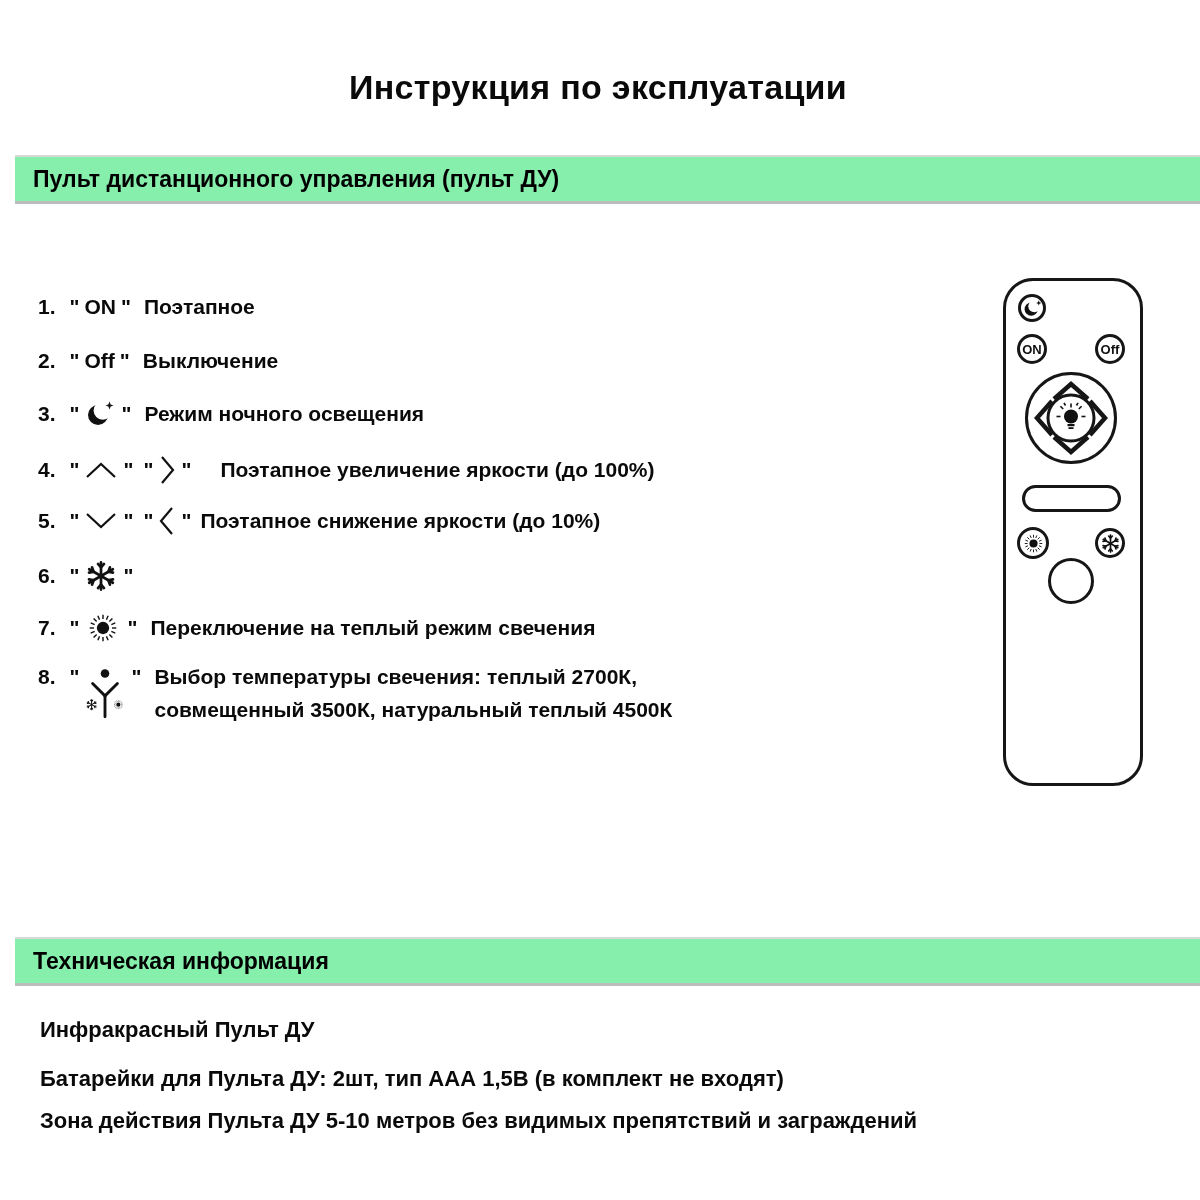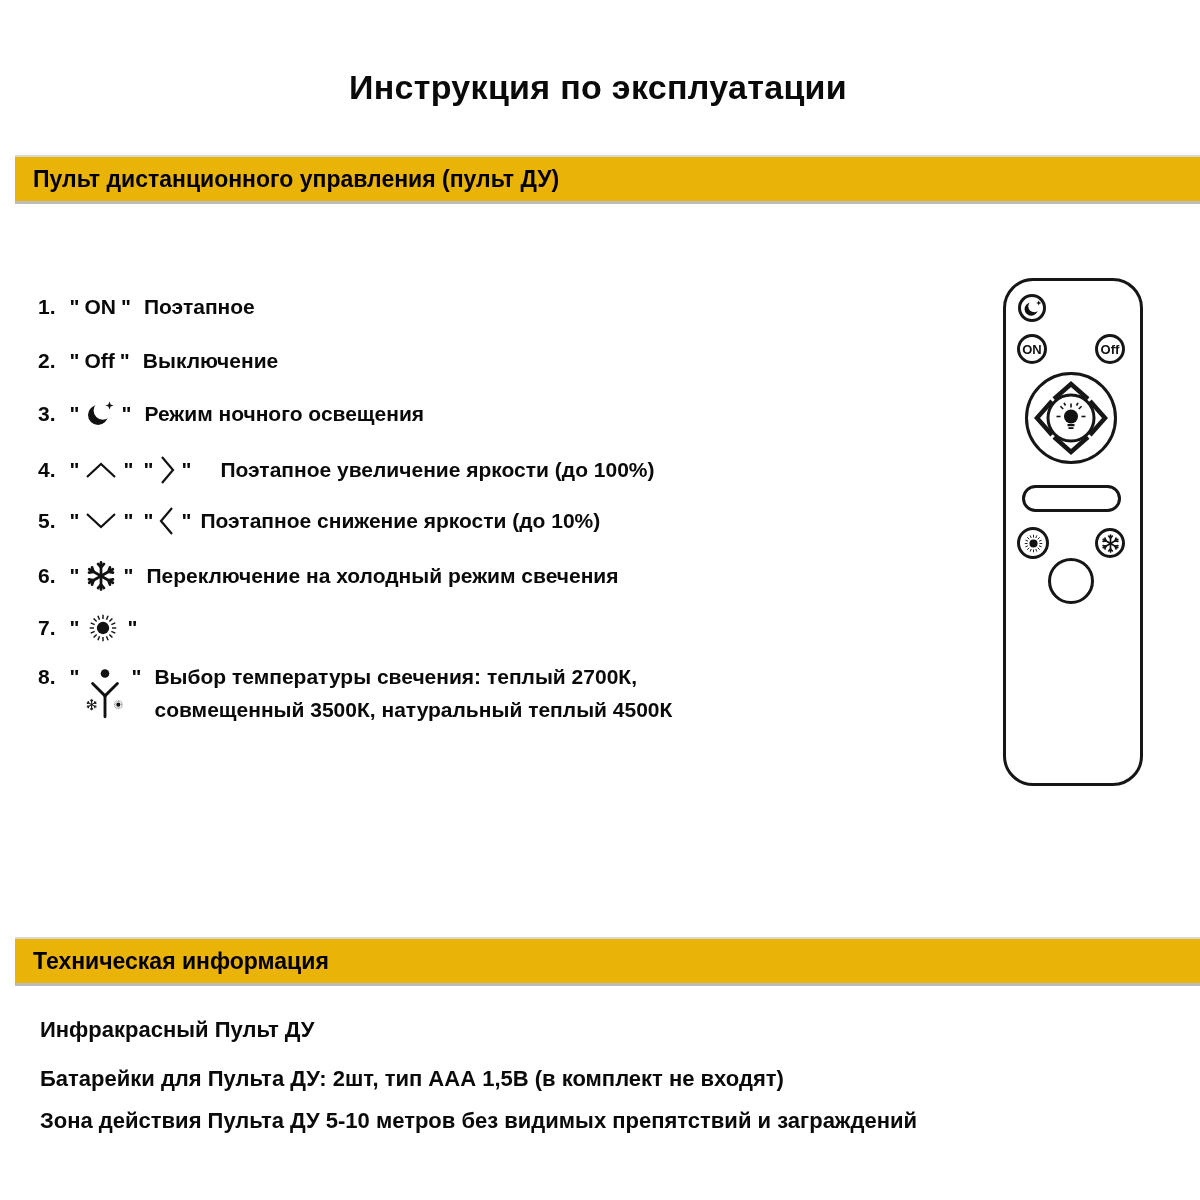--- a/index.html
+++ b/index.html
@@ -8,21 +8,21 @@
     background:#ffffff; color:#0a0a0a;
     font-family:"Liberation Sans", sans-serif;
     overflow:hidden;
   }
   .abs { position:absolute; }
   .page-title {
     top:68px; left:0; width:1196px; text-align:center;
     font-size:34px; font-weight:700; letter-spacing:0.3px;
   }
   .bar {
-    left:15px; width:1185px; height:49px; background:#eab308;
+    left:15px; width:1185px; height:49px; background:#86efac;
     border-top:2px solid #d8d8d8; border-bottom:3px solid #bcbcbc;
     box-sizing:border-box; display:flex; align-items:center;
     padding-left:18px; font-size:23px; font-weight:700; color:#000;
   }
   .bar1 { top:155px; }
   .bar2 { top:937px; }
   .item {
     left:38px; display:flex; align-items:center;
     font-size:21px; font-weight:700; white-space:nowrap; color:#0a0a0a;
   }
@@ -176,32 +176,32 @@
 
 <div class="abs item" style="top:559px">
   <span class="num">6.</span>
   <span class="q">"</span>
   <span class="icon-box">
     <svg width="34" height="34" viewBox="0 0 40 40">
         <use href="#snowflake-shape" xlink:href="#snowflake-shape"></use>
       </svg>
   </span>
   <span class="q">"</span>
-  <span class="txt">Переключение на холодный режим свечения</span>
 </div>
 
 <div class="abs item" style="top:609px">
   <span class="num">7.</span>
   <span class="q">"</span>
   <span class="icon-box">
     <svg width="38" height="38" viewBox="0 0 40 40">
         <use href="#sun-shape" xlink:href="#sun-shape"></use>
       </svg>
   </span>
   <span class="q">"</span>
+  <span class="txt">Переключение на теплый режим свечения</span>
 </div>
 
 <div class="abs item item8" style="top:660px">
   <span class="num first-line-align">8.</span>
   <span class="q first-line-align">"</span>
   <span class="icon-box">
     <svg width="42" height="52" viewBox="0 0 44 54">
       <circle cx="22" cy="6.5" r="4.5" fill="#111"></circle>
       <g stroke="#111" stroke-width="3" stroke-linecap="round" fill="none">
         <line x1="22" y1="30" x2="9" y2="17"></line>

